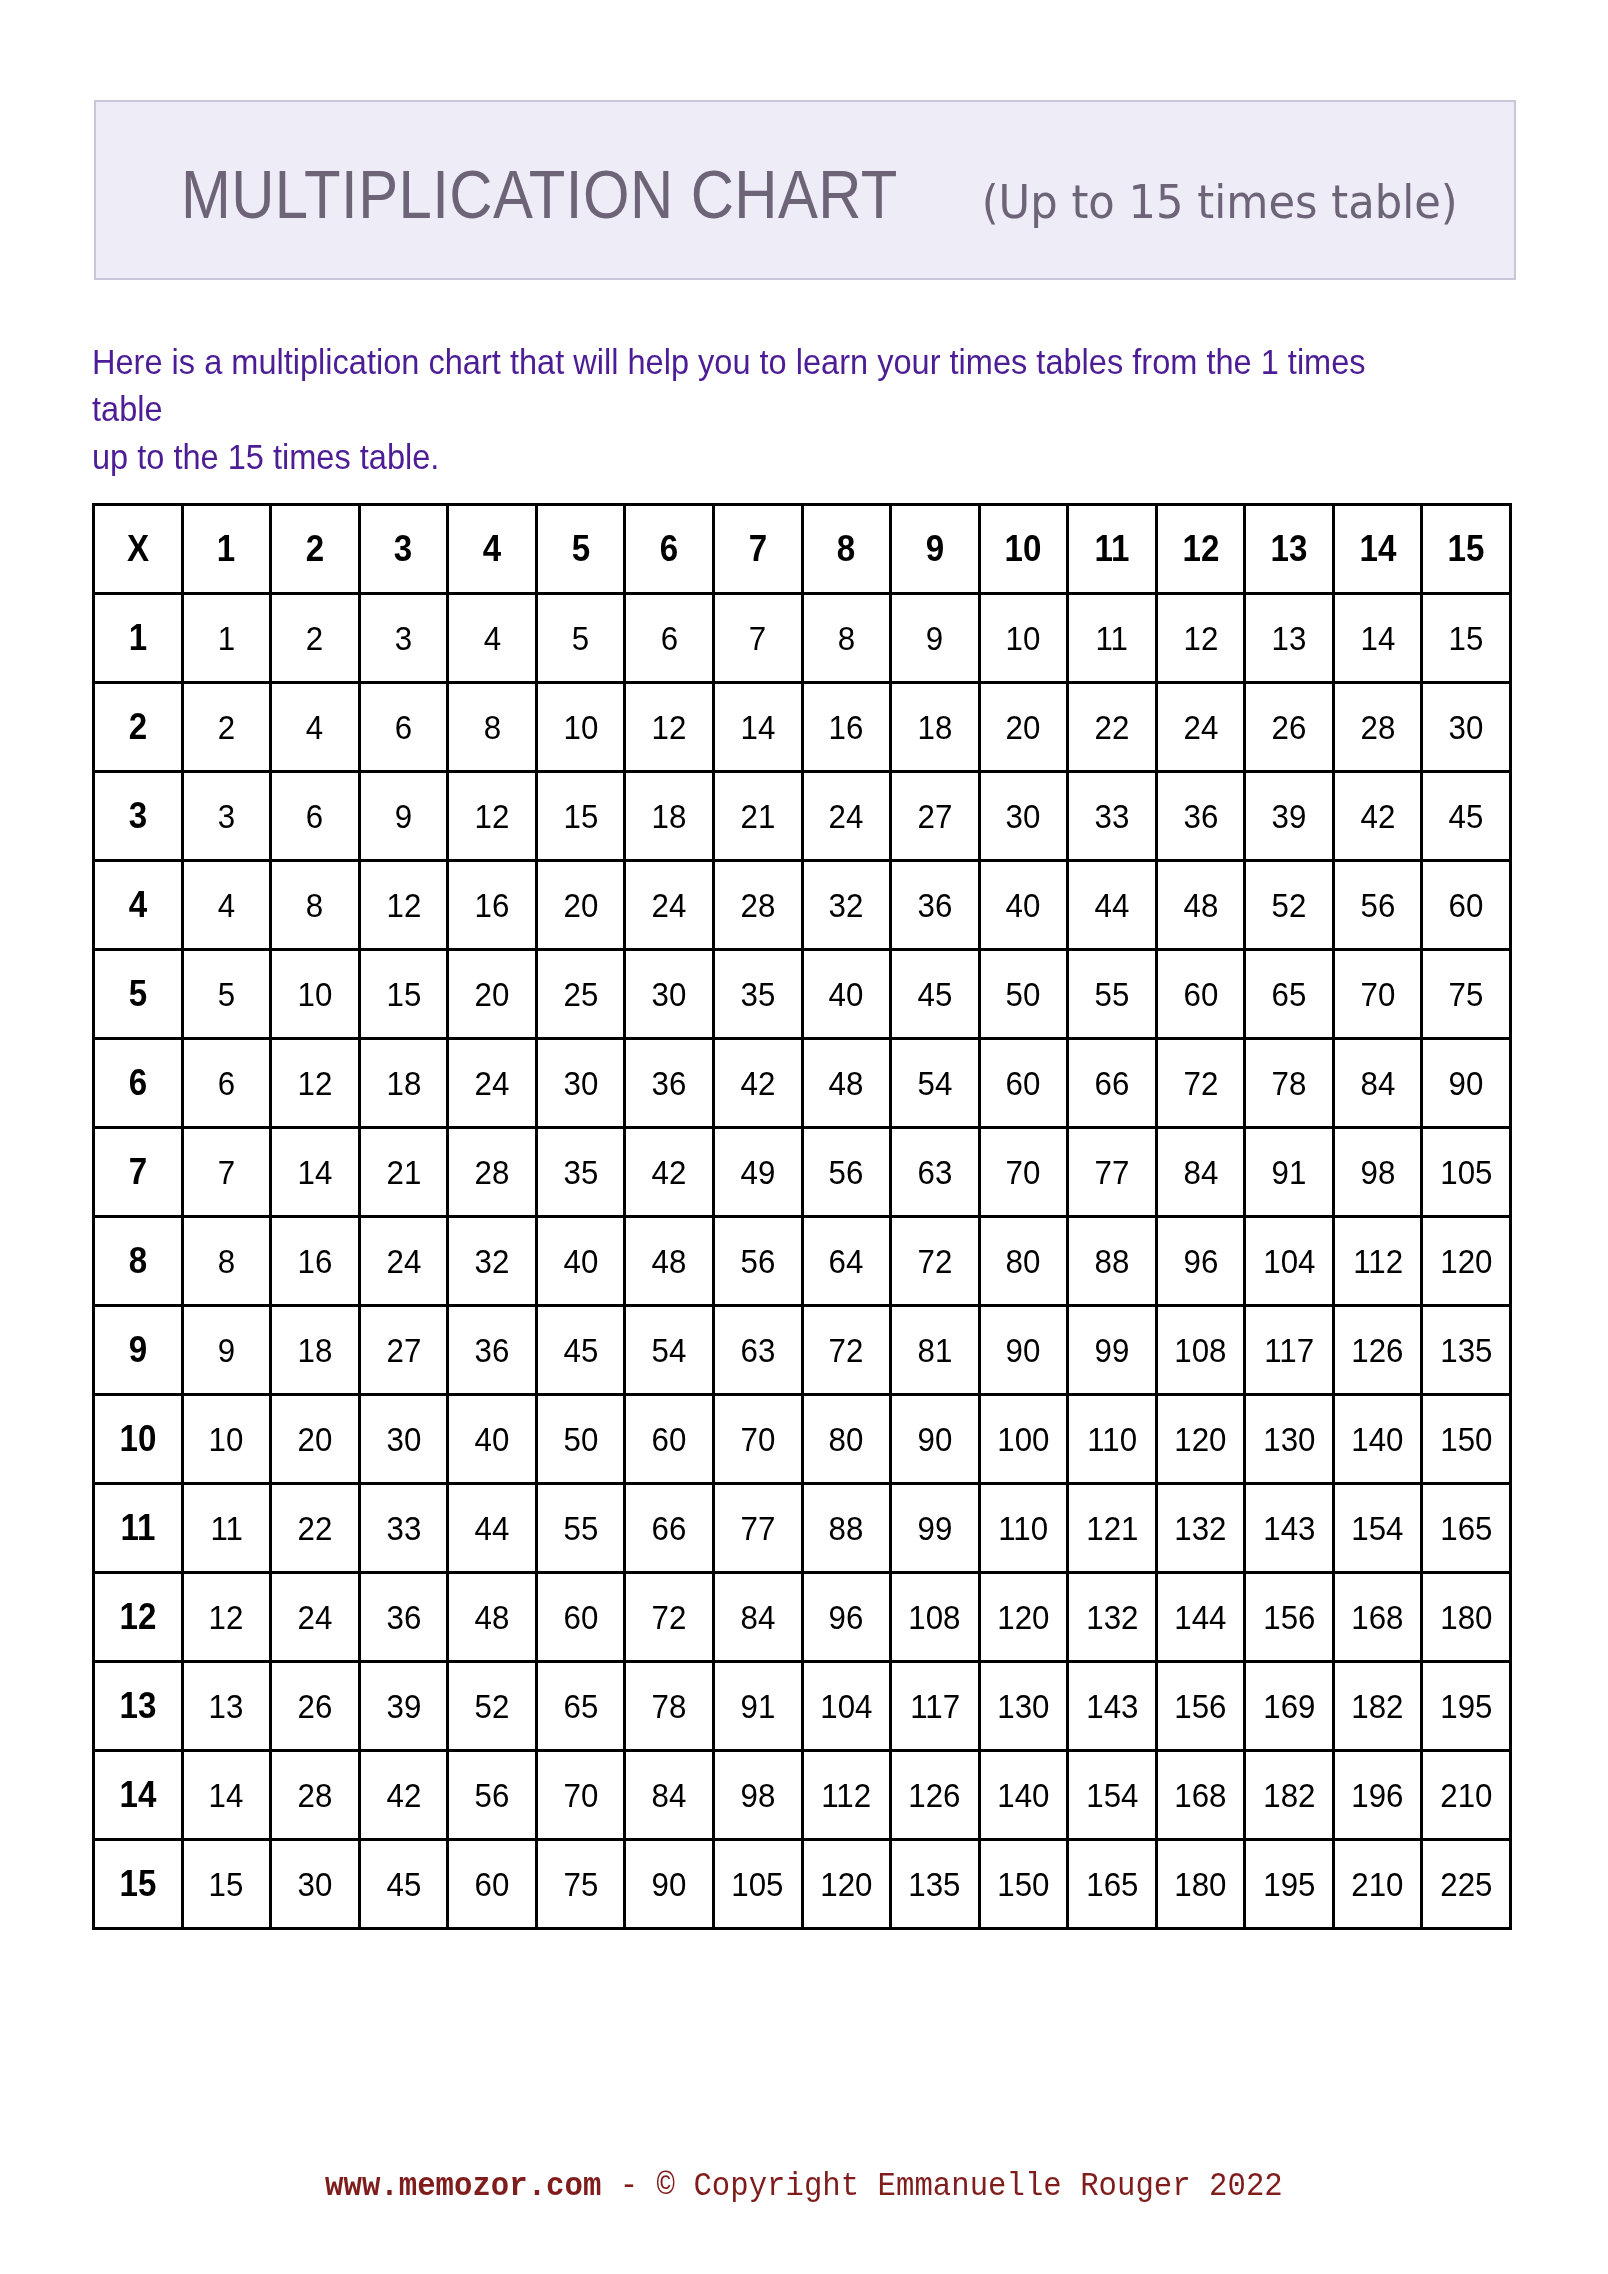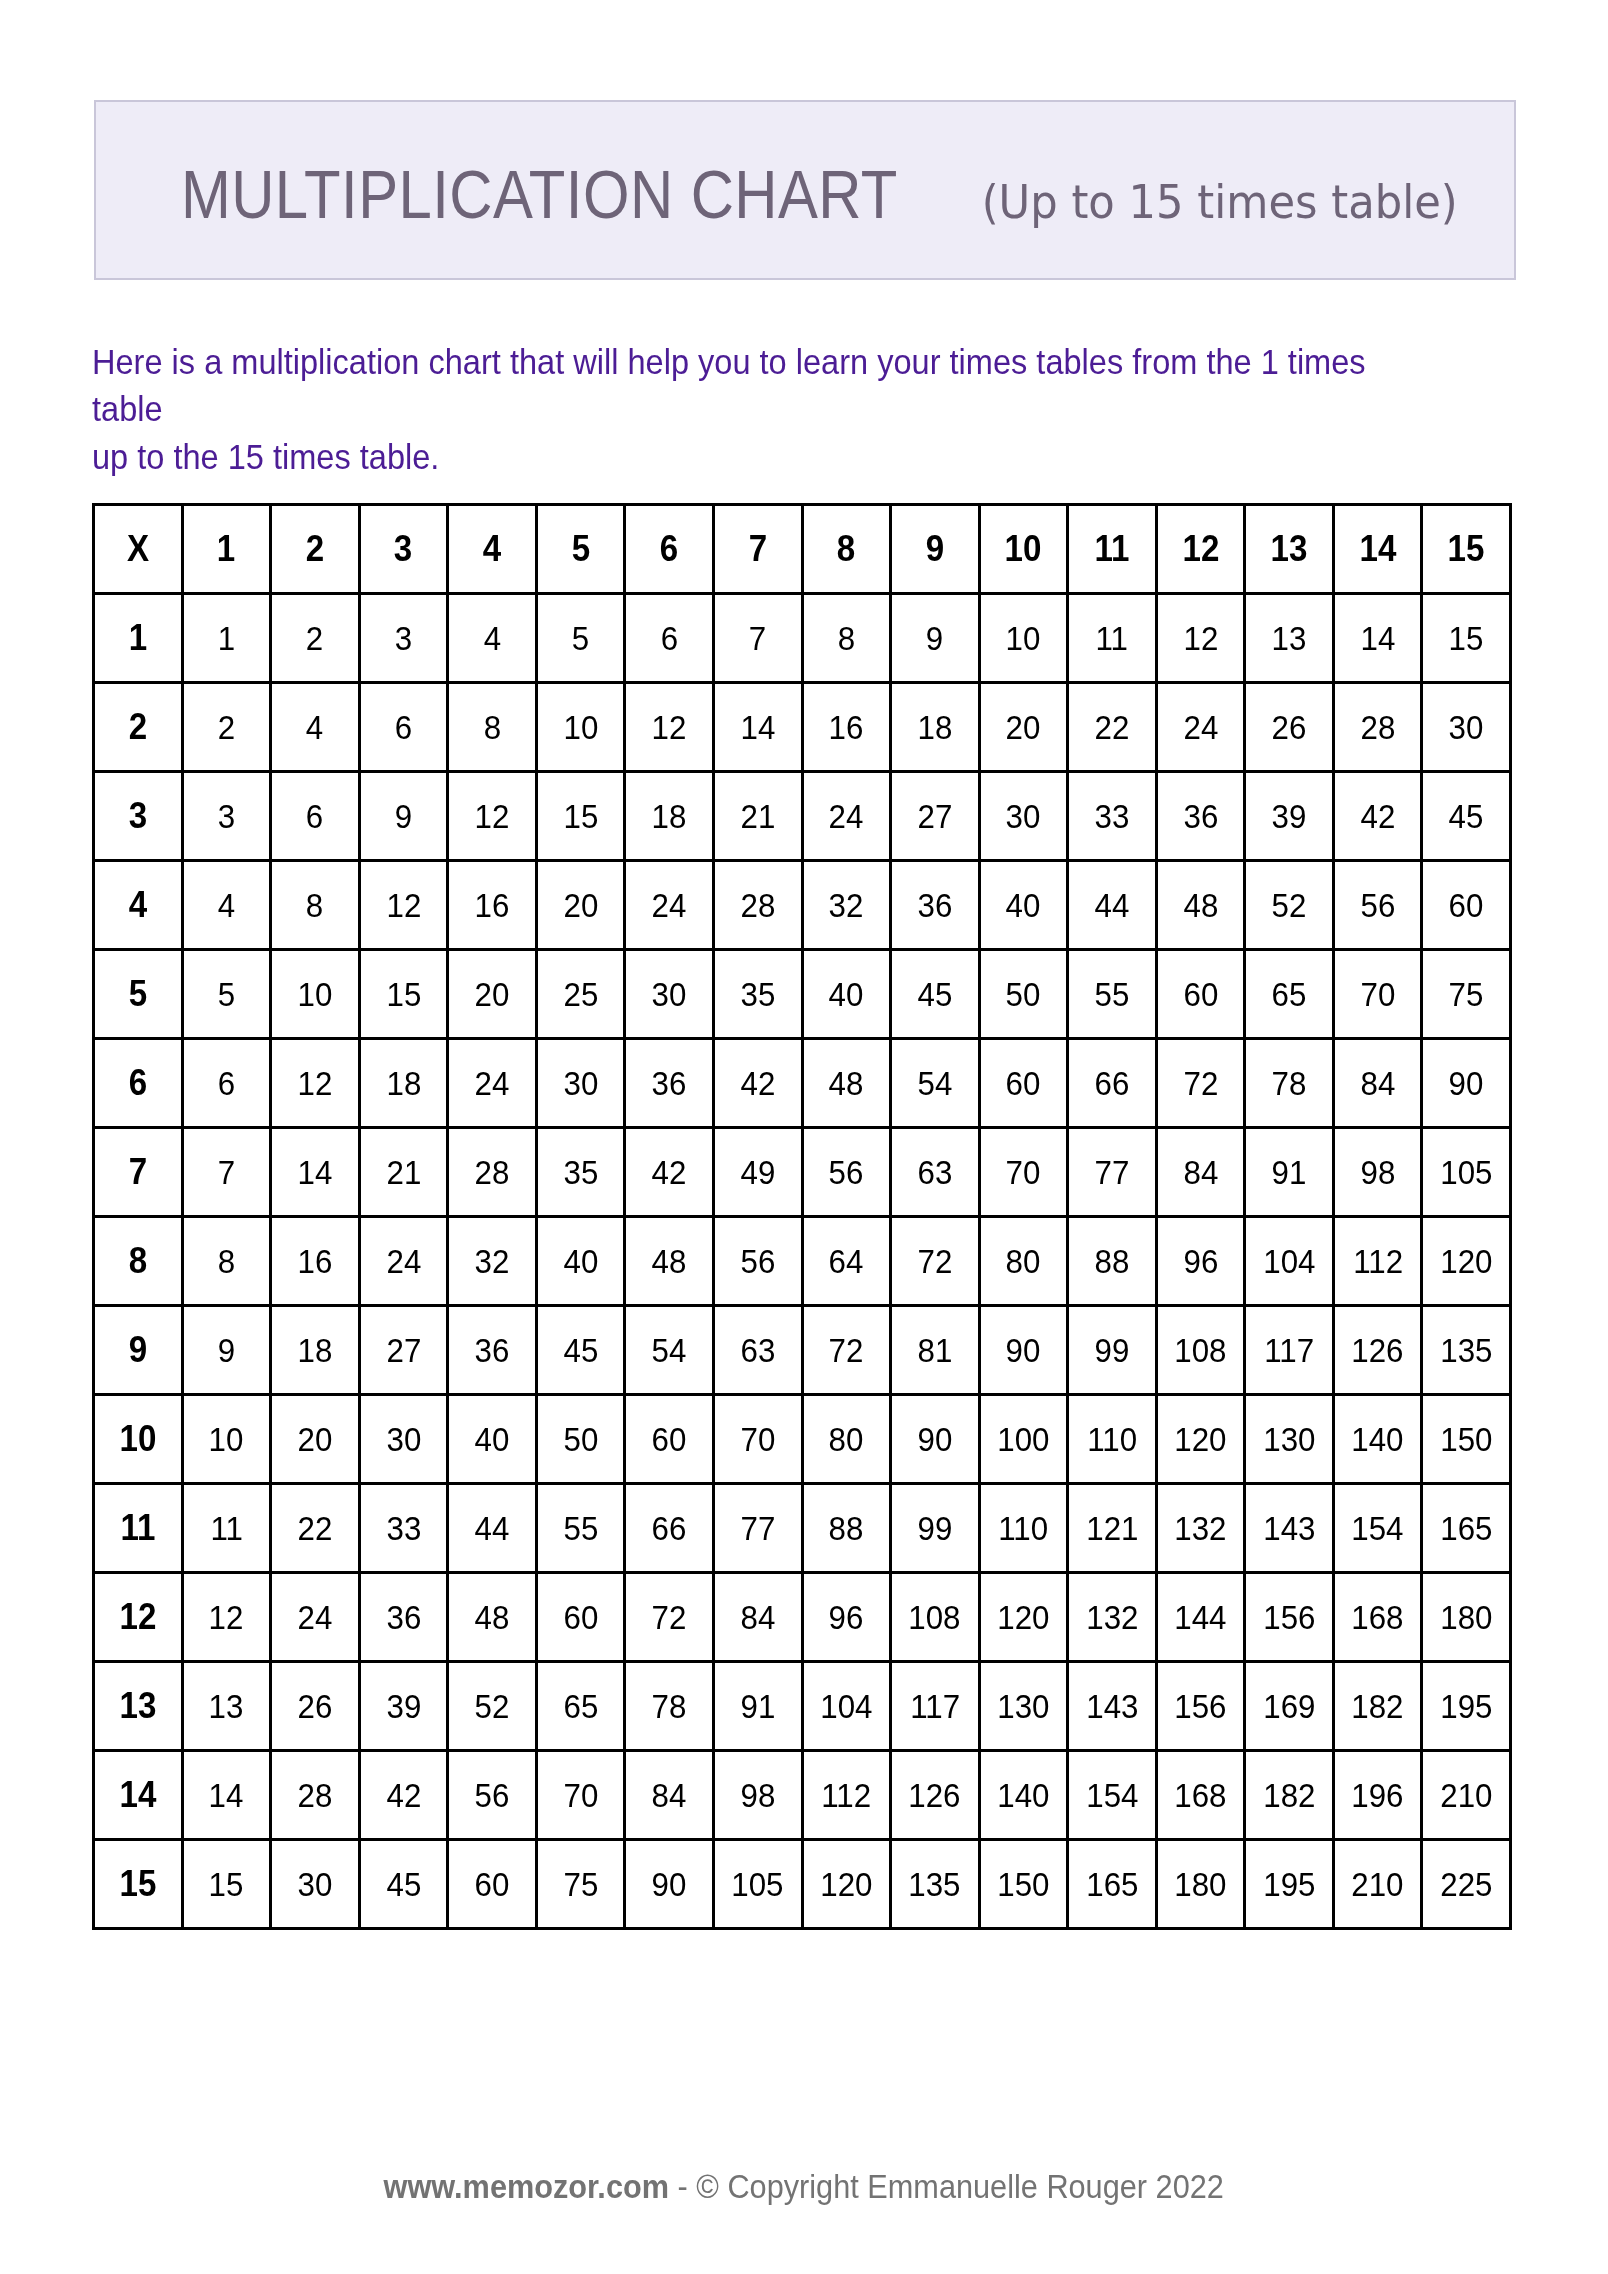--- a/index.html
+++ b/index.html
@@ -119,24 +119,24 @@
     transform: scaleX(0.92);
   }
 
   
   .footer {
     position: absolute;
     left: 0;
     top: 2168px;
     width: 1608px;
     text-align: center;
-    font-family: Liberation Sans, sans-serif;
+    font-family: Liberation Mono, monospace;
     font-stretch: condensed;
     font-size: 33px;
-    color: #737373;
+    color: #7f1d1d;
     white-space: nowrap;
   }
   .footer .inner { display: inline-block; transform: scaleX(0.93); }
   .footer .site { font-weight: bold; }
   .footer .copy { font-weight: 400; }
 </style>
 </head>
 <body>
 
 <div class="page">

